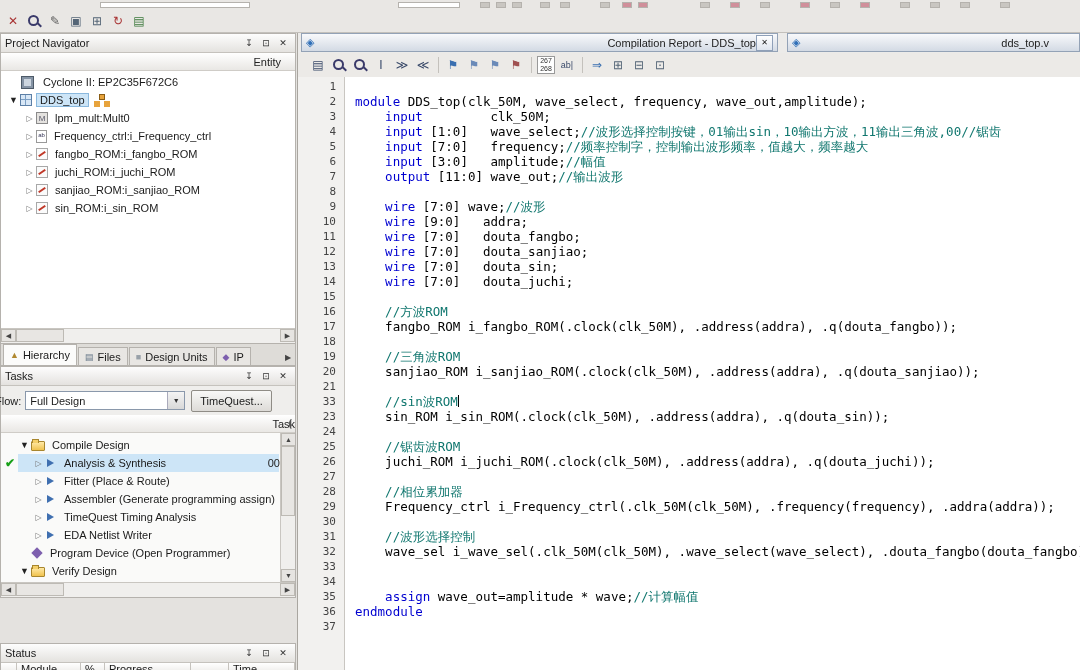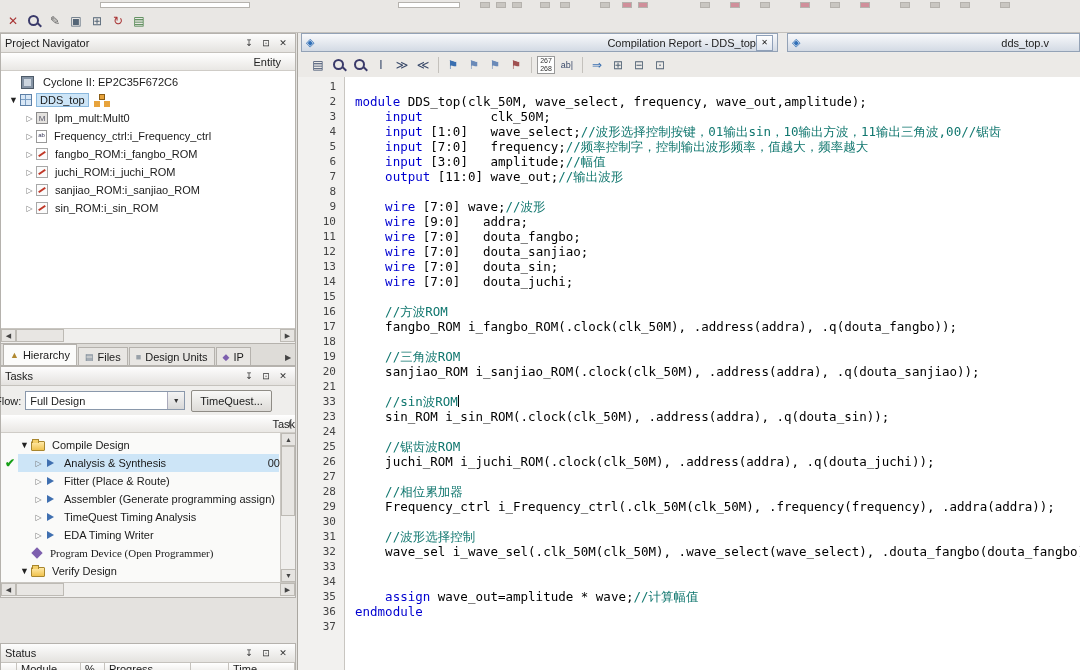--- a/index.html
+++ b/index.html
@@ -306,25 +306,25 @@
           <div class="rowbody" style="padding-left: 14px;">
             <span class="arrow">▷</span>
             <span class="ic ic-task"></span>
             <span class="lbl">TimeQuest Timing Analysis</span>
           </div>
         </div>
         <div class="task-row">
           <div class="rowbody" style="padding-left: 14px;">
             <span class="arrow">▷</span>
             <span class="ic ic-task"></span>
-            <span class="lbl">EDA Timing Writer</span>
-          </div>
-        </div>
-        <div class="task-row">
-          <div class="rowbody" style="padding-left: 0px; font-family: Liberation Serif, serif;">
+            <span class="lbl">EDA Netlist Writer</span>
+          </div>
+        </div>
+        <div class="task-row">
+          <div class="rowbody" style="padding-left: 0px;">
             <span class="arrow"></span>
             <span class="ic ic-prog"></span>
             <span class="lbl">Program Device (Open Programmer)</span>
           </div>
         </div>
         <div class="task-row">
           <div class="rowbody" style="padding-left: 0px;">
             <span class="arrow dark">▼</span>
             <span class="ic ic-folder"></span>
             <span class="lbl">Verify Design</span>

